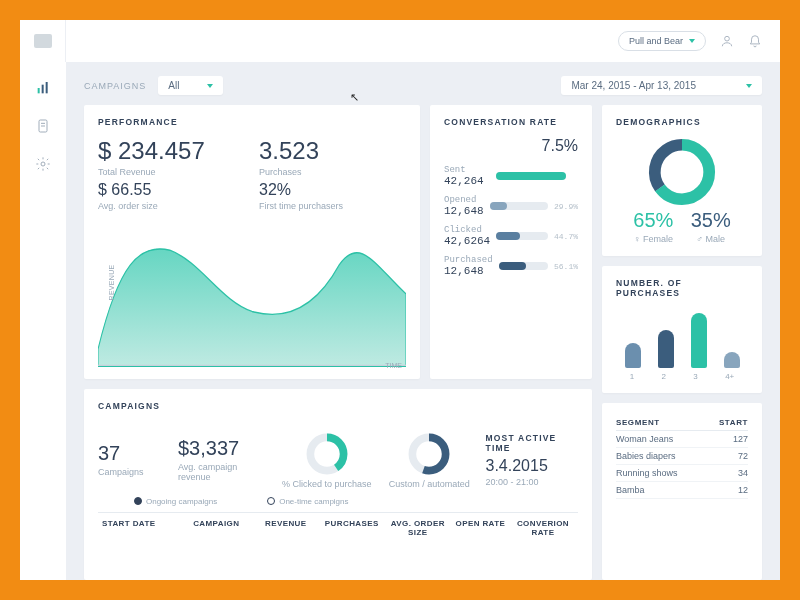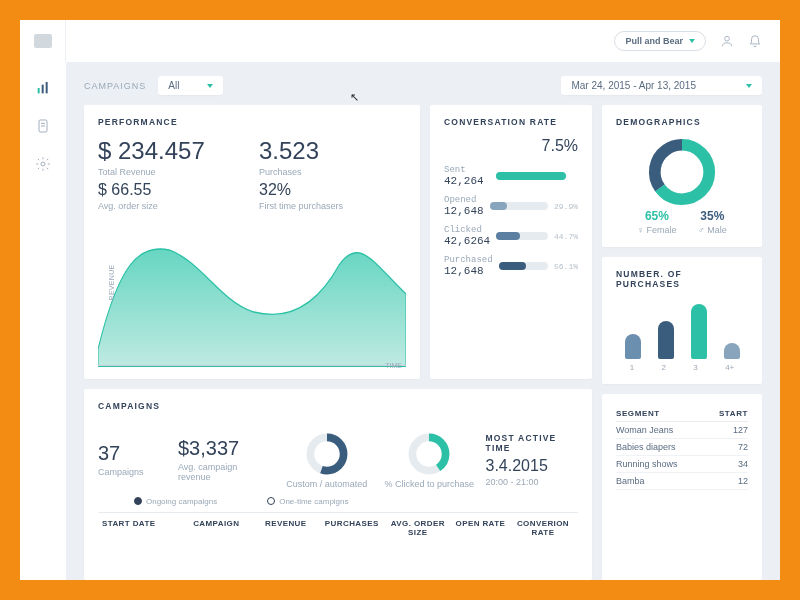--- a/index.html
+++ b/index.html
@@ -34,21 +34,21 @@
   .header {
     grid-column: 2; grid-row: 1;
     background: #fff;
     display: flex; align-items: center; justify-content: flex-end;
     padding: 0 18px; gap: 14px;
   }
   .brand-select {
     display: flex; align-items: center; gap: 6px;
     border: 1px solid #d9dfe6; border-radius: 12px;
     padding: 4px 10px;
-    font-size: 9px; color: #5a6c81; font-weight: bold;
+    font-size: 9px; color: #5a6c81;
   }
   .chev {
     width: 0; height: 0;
     border-left: 3px solid transparent;
     border-right: 3px solid transparent;
     border-top: 4px solid #2cc1a6;
   }
   .hicon { width: 14px; height: 14px; stroke: #9aa7b5; fill:none; stroke-width:1.4; }
   
   .sidebar {
@@ -135,21 +135,21 @@
 
   .right {
     grid-column:3; grid-row:1 / span 2;
     display:flex; flex-direction:column; gap:10px;
     min-height:0;
   }
   .demo-chart { height:70px; display:flex; align-items:center; justify-content:center; }
   .demo-chart svg { width:70px; height:70px; }
   .demo-stats { display:flex; justify-content:space-evenly; margin-top:2px; }
   .demo-stats .dp { text-align:center; }
-  .demo-stats .dv { font-size:12px; font-weight:700; }
+  .demo-stats .dv { font-size:20px; font-weight:400; }
   .female { color:#2cc1a6; }
   .male { color:#3b5d7d; }
   .purch-bars { display:flex; align-items:flex-end; justify-content:space-around; height:60px; margin-top:4px; }
   .purch-bars .pb { width:16px; border-radius:8px 8px 2px 2px; }
   .purch-labels { display:flex; justify-content:space-around; font-size:8px; color:#9aa9b8; margin-top:4px; }
   .seg-table { width:100%; font-size:9px; border-collapse:collapse; }
   .seg-table th { text-align:left; font-size:8px; color:#33435a; letter-spacing:.6px; font-weight:700; padding:3px 0; border-bottom:1px solid #e6ebf0; }
   .seg-table td { padding:3px 0; border-bottom:1px solid #f0f3f6; color:#5a6c81; }
   .seg-table td:last-child, .seg-table th:last-child { text-align:right; }
   .seg-card { flex:1; min-height:0; }
@@ -403,33 +403,33 @@
             <div class="sub">Campaigns</div>
           </div>
           <div>
             <div class="med" style="font-size:20px">$3,337</div>
             <div class="sub">Avg. campaign revenue</div>
           </div>
           <div style="text-align:center">
             <div class="donut" style="margin:0 auto">
               <svg viewBox="0 0 36 36">
                   <circle cx="18" cy="18" r="13" fill="none" stroke="#e6ebf0" stroke-width="6"></circle>
-                  <circle cx="18" cy="18" r="13" fill="none" stroke="#3b5d7d" stroke-width="6" stroke-dasharray="45 82" transform="rotate(-90 18 18)"></circle>
+                  <circle cx="18" cy="18" r="13" fill="none" stroke="#2cc1a6" stroke-width="6" stroke-dasharray="33 82" transform="rotate(-90 18 18)"></circle>
                 </svg>
             </div>
-            <div class="sub">Custom / automated</div>
+            <div class="sub">% Clicked to purchase</div>
           </div>
           <div style="text-align:center">
             <div class="donut" style="margin:0 auto">
               <svg viewBox="0 0 36 36">
                   <circle cx="18" cy="18" r="13" fill="none" stroke="#e6ebf0" stroke-width="6"></circle>
-                  <circle cx="18" cy="18" r="13" fill="none" stroke="#2cc1a6" stroke-width="6" stroke-dasharray="33 82" transform="rotate(-90 18 18)"></circle>
+                  <circle cx="18" cy="18" r="13" fill="none" stroke="#3b5d7d" stroke-width="6" stroke-dasharray="45 82" transform="rotate(-90 18 18)"></circle>
                 </svg>
             </div>
-            <div class="sub">% Clicked to purchase</div>
+            <div class="sub">Custom / automated</div>
           </div>
           <div>
             <h6 style="margin-bottom:4px">MOST ACTIVE TIME</h6>
             <div class="med">3.4.2015</div>
             <div class="sub">20:00 - 21:00</div>
           </div>
         </div>
         <div class="radios">
           <div class="radio">
               <span class="dot filled"></span>

